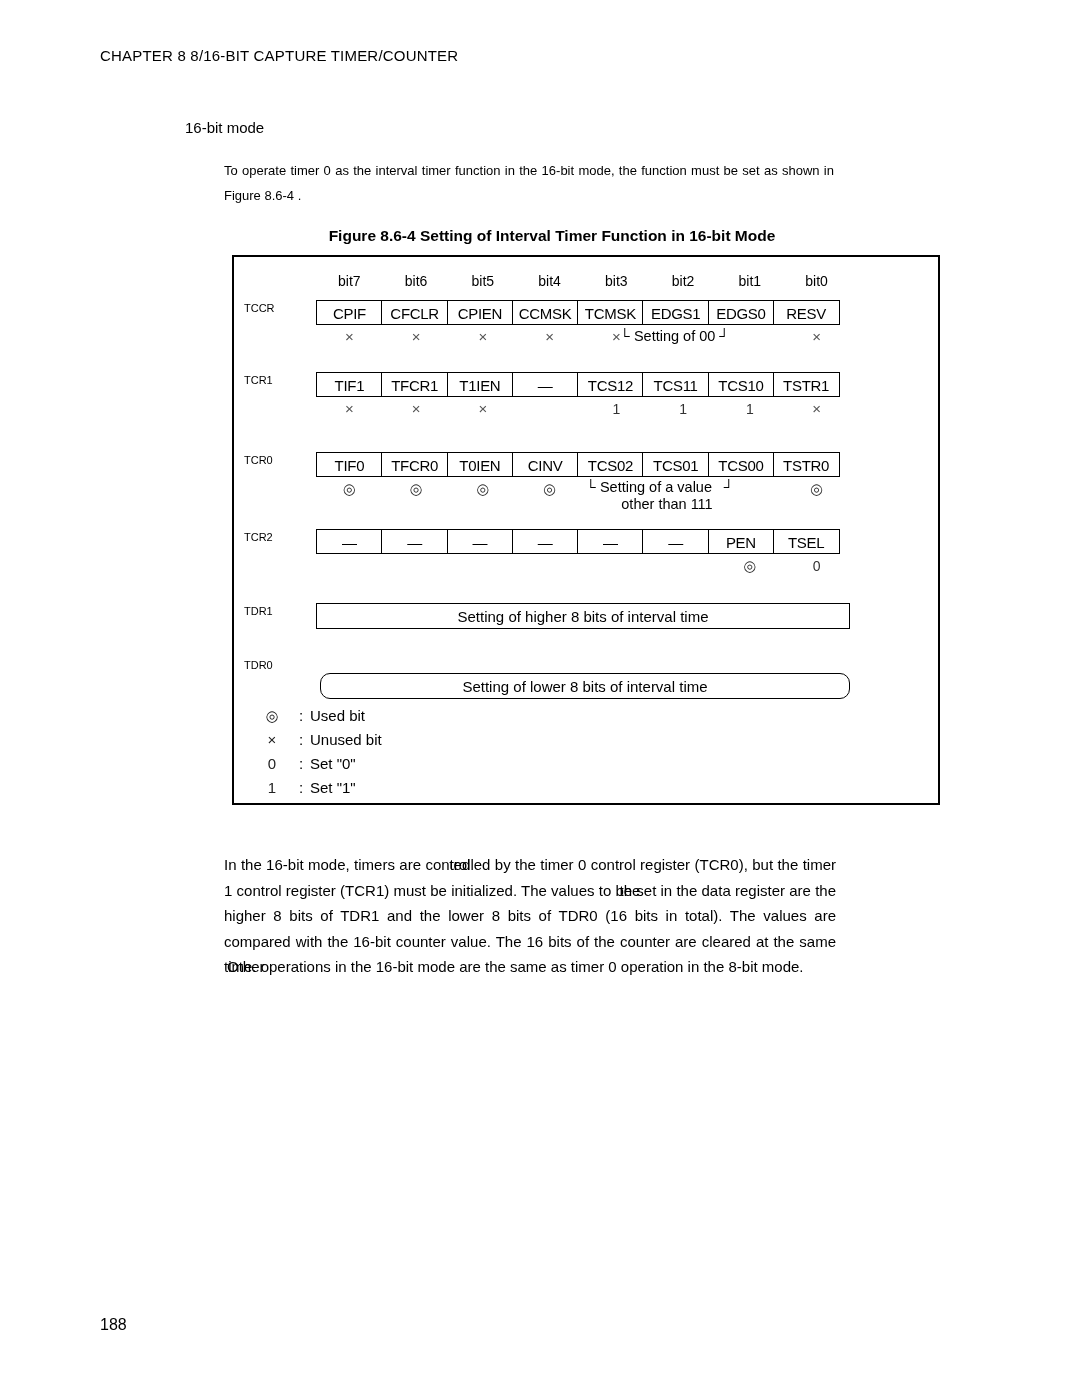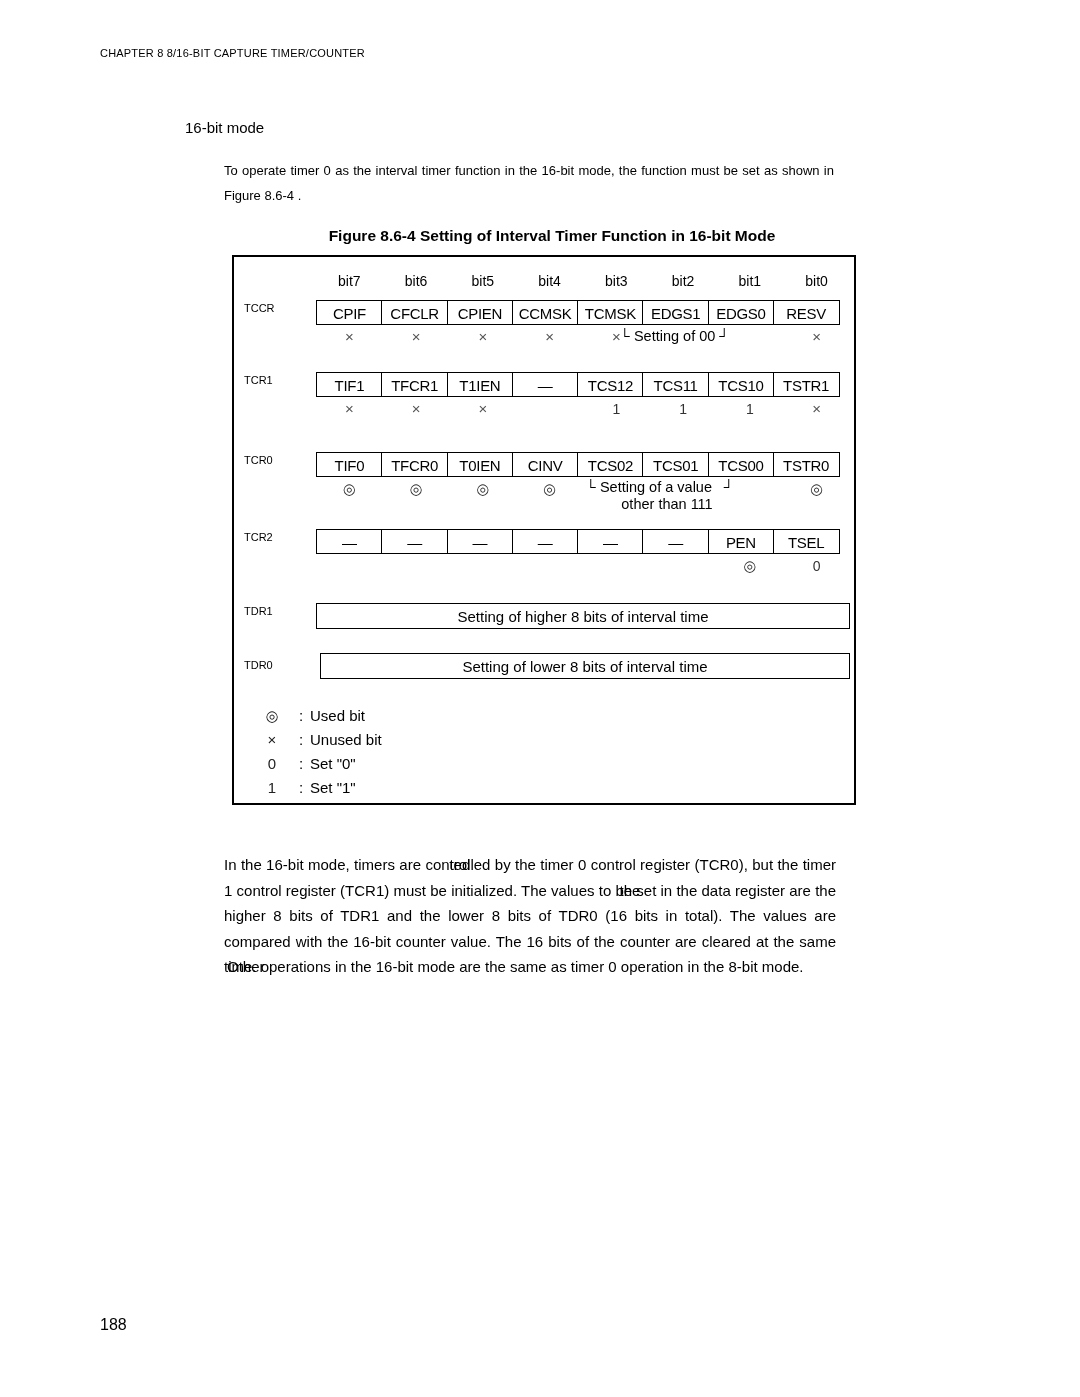--- a/index.html
+++ b/index.html
@@ -8,42 +8,42 @@
     background:#ffffff;
     font-family:"Liberation Sans", sans-serif;
     color:#000000;
     position:relative;
     overflow:hidden;
   }
   .page { position:relative; width:1080px; height:1397px; }
 
   .chapter-header {
     position:absolute; left:100px; top:47px;
-    font-size:11px; letter-spacing:0.2px; white-space:nowrap;
+    font-size:15px; letter-spacing:0.2px; white-space:nowrap;
   }
 
   .sec-title {
     position:absolute; left:185px; top:119px;
     font-size:15px;
   }
 
   .intro {
     position:absolute; left:224px; top:158px; width:610px;
     font-size:13px; line-height:25px; text-align:justify;
   }
 
   .fig-caption {
     position:absolute; left:232px; top:227px; width:640px;
     text-align:center; font-size:15.5px; font-weight:bold;
   }
 
   
   .figbox {
     position:absolute; left:232px; top:255px;
-    width:624px; height:550px;
+    width:708px; height:550px;
     border:2px solid #000; box-sizing:border-box;
     background:#fff;
   }
 
   .reg-label {
     position:absolute; font-size:11px; text-align:left; white-space:nowrap;
   }
 
   .bitrow {
     position:absolute; display:flex;
@@ -229,21 +229,21 @@
       <div class="mark"></div>
       <div class="mark"></div>
       <div class="mark used">◎</div>
       <div class="mark">0</div>
     </div>
 
     <div class="reg-label" style="left:10px; top:348px;">TDR1</div>
     <div class="widecell" style="left:82px; top:346px; width:534px;">Setting of higher 8 bits of interval time</div>
 
     <div class="reg-label" style="left:10px; top:402px;">TDR0</div>
-    <div class="widecell" style="left:86px; top:396px; width:530px;">Setting of lower 8 bits of interval time</div>
+    <div class="widecell" style="left:86px; top:416px; width:530px;border-radius:10px;">Setting of lower 8 bits of interval time</div>
 
     <div class="legend">
       <div class="legend-item">
         <span class="legend-sym">◎</span>
         <span class="legend-colon">:</span>
         <span class="legend-text">Used bit</span>
       </div>
       <div class="legend-item">
         <span class="legend-sym">×</span>
         <span class="legend-colon">:</span>

